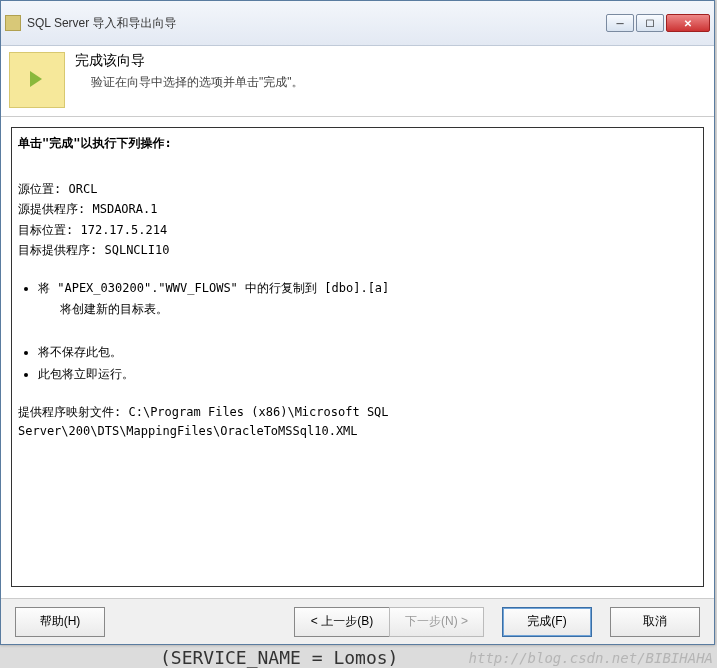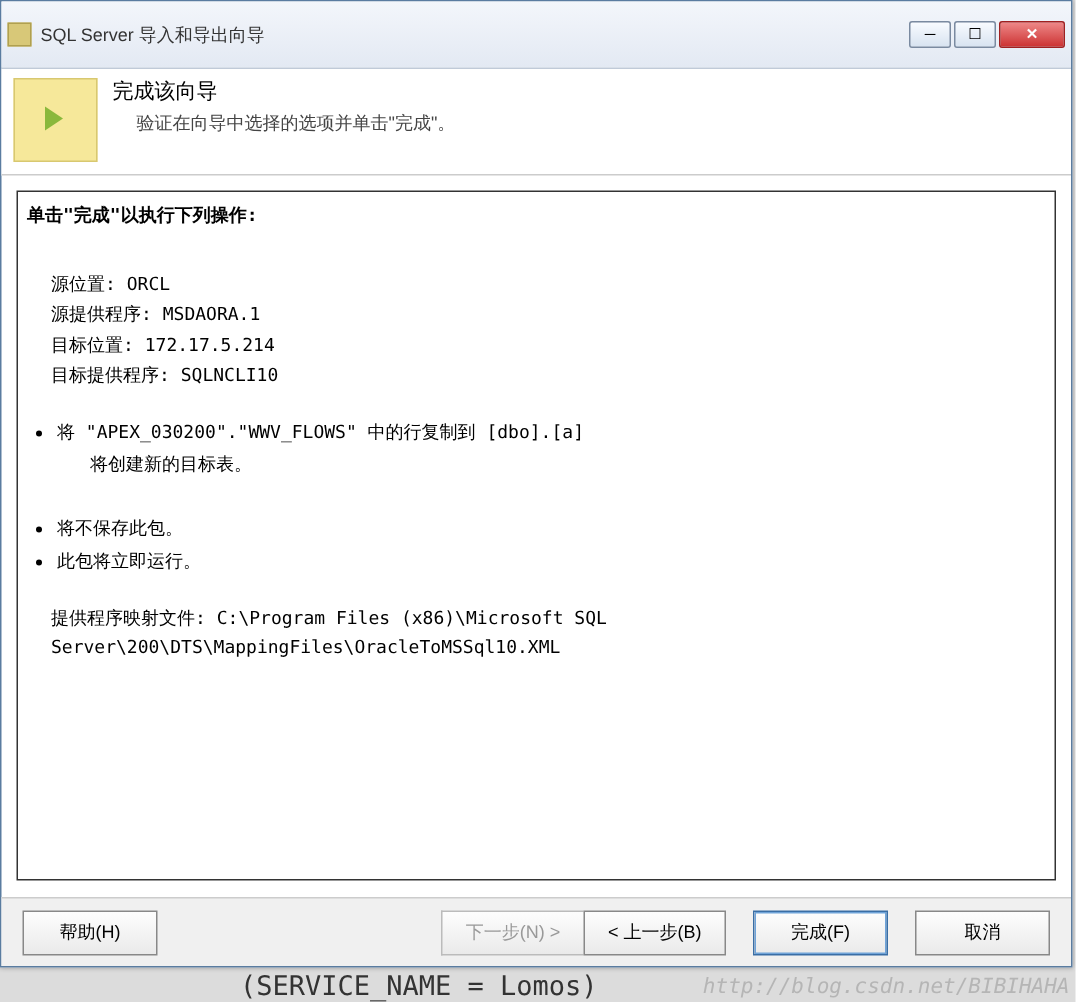--- a/index.html
+++ b/index.html
@@ -95,21 +95,21 @@
     font-family: SimSun, "MS Gothic", monospace;
     font-size: 12px;
     line-height: 1.6;
     overflow: auto;
     background: #fff;
   }
   .content-pane .section-title {
     font-weight: bold;
     margin-bottom: 14px;
   }
-  .content-pane .kv { margin: 1px 16px; }
+  .content-pane .kv { margin: 1px 0; }
   .content-pane ul { list-style: disc; padding-left: 20px; margin: 6px 0; }
   .content-pane ul li { margin-bottom: 2px; }
   .indent { padding-left: 22px; display:block; margin-top:2px;}
   .spacer { height: 12px; }
   .button-bar {
     position: absolute;
     bottom: 0; left: 0; right: 0;
     height: 46px;
     border-top: 1px solid #ccc;
     background: #f0f0f0;
@@ -219,22 +219,22 @@
       <span>提供程序映射文件:</span>
       <span>C:\Program Files (x86)\Microsoft SQL Server\200\DTS\MappingFiles\OracleToMSSql10.XML</span>
     </div>
   </div>
 
   <div class="button-bar">
     <button class="btn">帮助(H)</button>
     <div class="spacer-flex"></div>
     <div class="btn-group">
       <div class="btn-pair">
+        <button class="btn">&lt; 上一步(B)</button>
         <button class="btn disabled">下一步(N) &gt;</button>
-        <button class="btn">&lt; 上一步(B)</button>
       </div>
       <button class="btn default">完成(F)</button>
       <button class="btn">取消</button>
     </div>
   </div>
 
 </div>
 
 <div class="footer-leak">(SERVICE_NAME = Lomos)</div>
 <div class="watermark">http://blog.csdn.net/BIBIHAHA</div>

